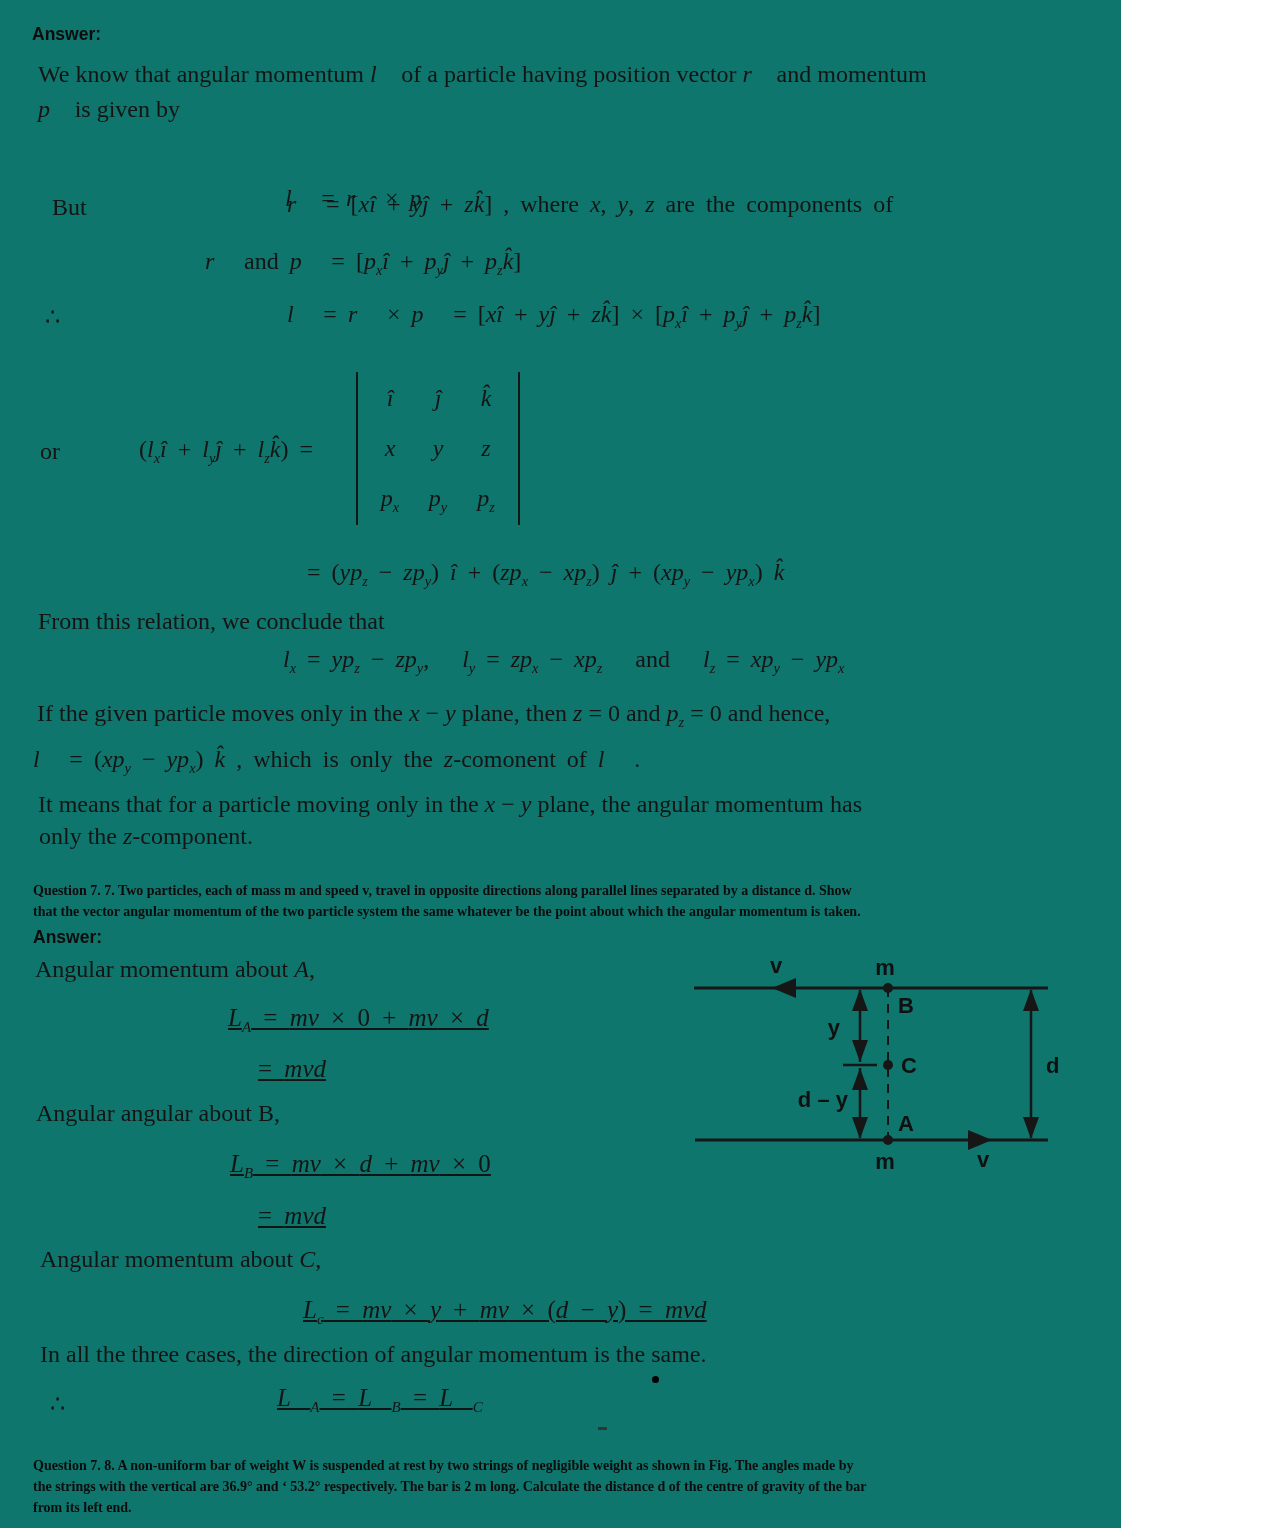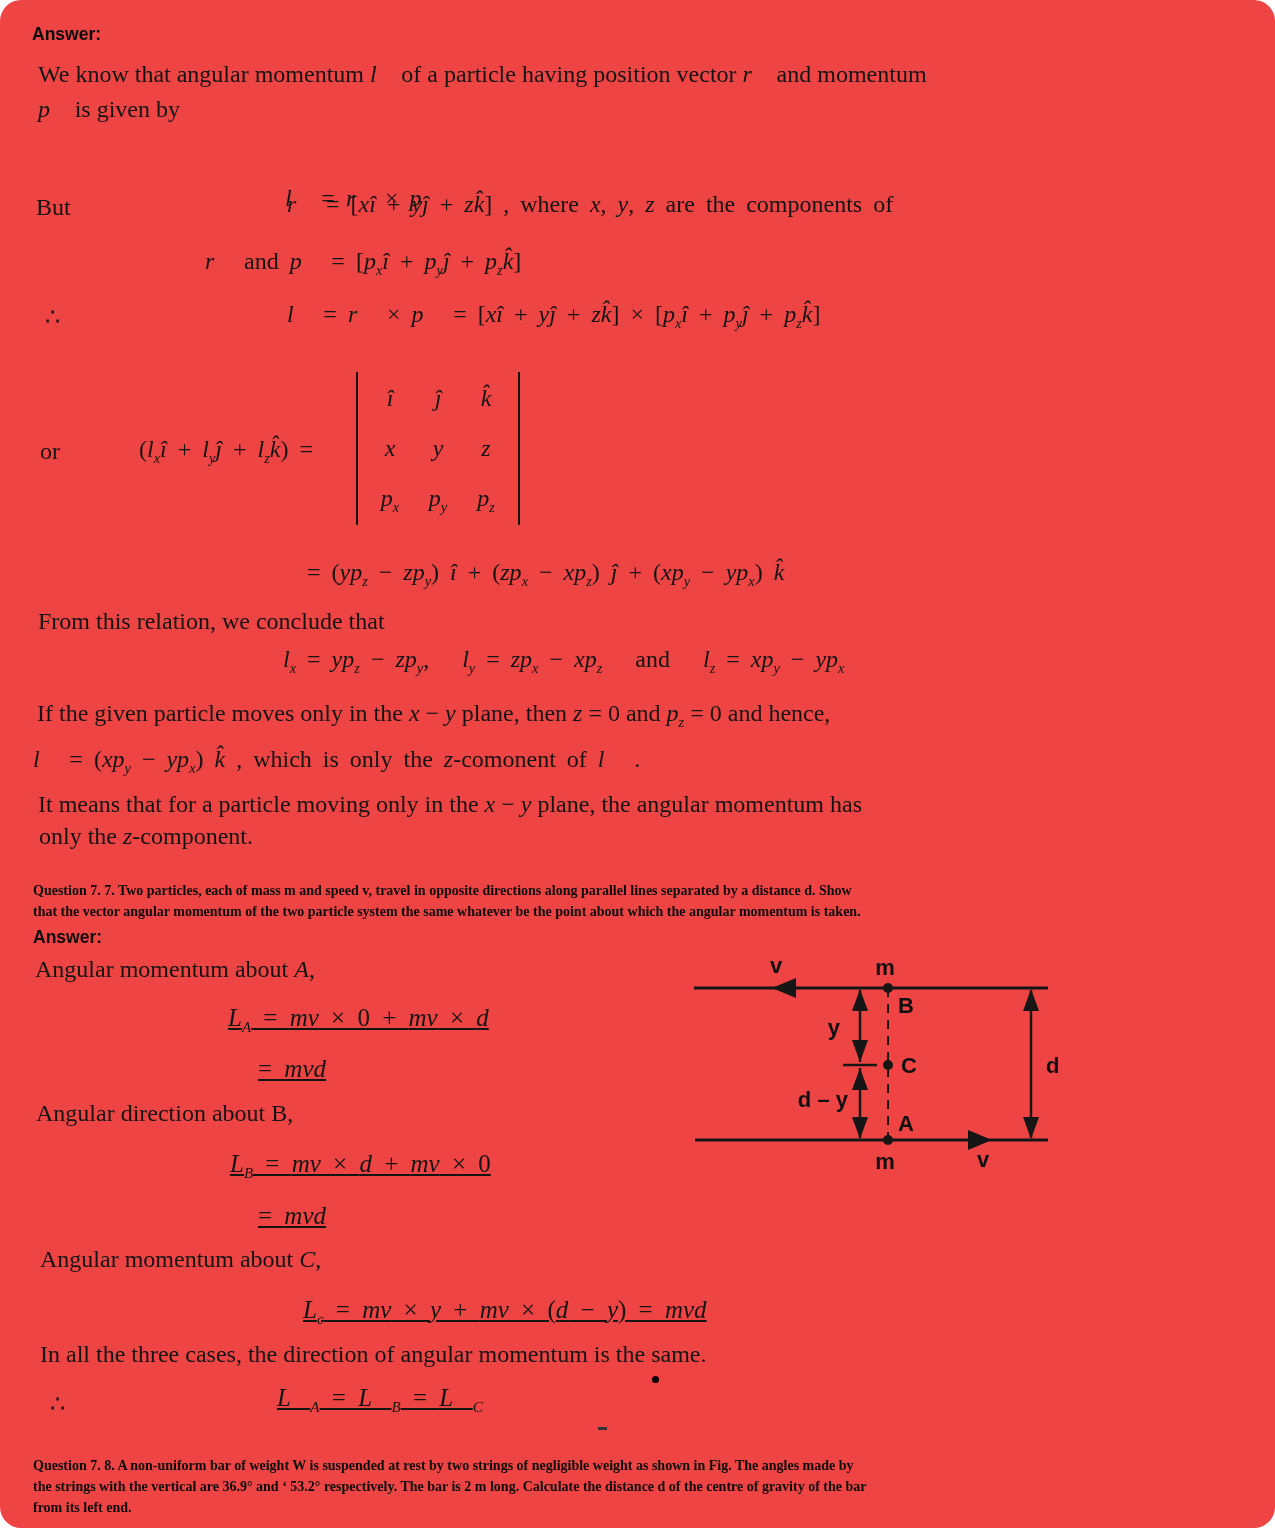--- a/index.html
+++ b/index.html
@@ -1,17 +1,17 @@
 <!DOCTYPE html>
 <html><head>
 <meta charset="utf-8">
 <style>
   html,body{margin:0;padding:0;background:#fff;}
-  .page{position:relative;width:1275px;height:1528px;background:#ef4444;overflow:hidden;
-        font-family:"Liberation Serif","DejaVu Serif",serif;color:#141414;border-radius:21px;}
+  .page{position:relative;width:1121px;height:1528px;background:#0f766e;overflow:hidden;
+        font-family:"Liberation Serif","DejaVu Serif",serif;color:#141414;}
   .abs{position:absolute;white-space:nowrap;}
   .serif24{font-size:24px;}
   .eq{font-size:24px;word-spacing:5px;}
   .eq25{font-size:25px;word-spacing:6px;text-decoration:underline;}
   .sanslab{font-family:"Liberation Sans","DejaVu Sans",sans-serif;font-weight:bold;
            font-size:17.5px;color:#0c0c0c;}
   .qblock{position:absolute;font-family:Liberation Serif, serif;
           font-weight:bold;font-size:14px;line-height:21px;color:#0c0c0c;
           white-space:normal;width:1240px;}
   i{font-style:italic;}
@@ -31,21 +31,21 @@
 
 <div class="page">
 
   <div class="abs sanslab" style="left:32px;top:24px;">Answer:</div>
 
   <div class="abs serif24" style="left:38px;top:61px;">We know that angular momentum <i>l⃗</i> of a particle having position vector <i>r⃗</i> and momentum</div>
   <div class="abs serif24" style="left:38px;top:96px;"><i>p⃗</i> is given by</div>
 
   <div class="abs eq" style="left:285px;top:137px;margin-top:48px;"><i>l⃗</i> = <i>r⃗</i> × <i>p⃗</i></div>
 
-  <div class="abs serif24" style="left:36px;top:194px;text-align:center;">But</div>
+  <div class="abs serif24" style="left:52px;top:194px;text-align:center;">But</div>
   <div class="abs eq" style="left:287px;top:191px;"><i>r⃗</i> = [<i>xî</i> + <i>yĵ</i> + <i>zk̂</i>] , where <i>x</i>, <i>y</i>, <i>z</i> are the components of</div>
 
   <div class="abs eq" style="left:205px;top:248px;"><i>r⃗</i> and <i>p⃗</i> = [<i>p<sub>x</sub>î</i> + <i>p<sub>y</sub>ĵ</i> + <i>p<sub>z</sub>k̂</i>]</div>
 
   <div class="abs serif24" style="left:45px;top:303px;">∴</div>
   <div class="abs eq" style="left:287px;top:301px;"><i>l⃗</i> = <i>r⃗</i> × <i>p⃗</i> = [<i>xî</i> + <i>yĵ</i> + <i>zk̂</i>] × [<i>p<sub>x</sub>î</i> + <i>p<sub>y</sub>ĵ</i> + <i>p<sub>z</sub>k̂</i>]</div>
 
   <div class="abs serif24" style="left:40px;top:438px;">or</div>
   <div class="abs eq" style="left:139px;top:436px;">(<i>l<sub>x</sub>î</i> + <i>l<sub>y</sub>ĵ</i> + <i>l<sub>z</sub>k̂</i>) =</div>
 
@@ -72,21 +72,21 @@
   <div class="abs serif24" style="left:38px;top:791px;">It means that for a particle moving only in the <i>x</i> − <i>y</i> plane, the angular momentum has</div>
   <div class="abs serif24" style="left:39px;top:823px;">only the <i>z</i>-component.</div>
 
   <div class="qblock" style="left:33px;top:880px;">Question 7. 7. Two particles, each of mass m and speed v, travel in opposite directions along parallel lines separated by a distance d. Show<br>that the vector angular momentum of the two particle system the same whatever be the point about which the angular momentum is taken.</div>
   <div class="abs sanslab" style="left:33px;top:927px;">Answer:</div>
 
   <div class="abs serif24" style="left:35px;top:956px;">Angular momentum about <i>A</i>,</div>
   <div class="abs eq25" style="left:228px;top:1004px;"><i>L<sub>A</sub></i> = <i>mv</i> × 0 + <i>mv</i> × <i>d</i></div>
   <div class="abs eq25" style="left:258px;top:1055px;">= <i>mvd</i></div>
 
-  <div class="abs serif24" style="left:36px;top:1100px;">Angular direction about B,</div>
+  <div class="abs serif24" style="left:36px;top:1100px;">Angular angular about B,</div>
   <div class="abs eq25" style="left:230px;top:1150px;"><i>L<sub>B</sub></i> = <i>mv</i> × <i>d</i> + <i>mv</i> × 0</div>
   <div class="abs eq25" style="left:258px;top:1202px;">= <i>mvd</i></div>
 
   <div class="abs serif24" style="left:40px;top:1246px;">Angular momentum about <i>C</i>,</div>
   <div class="abs eq25" style="left:283px;top:1296px;margin-left:20px;"><i>L<sub>c</sub></i> = <i>mv</i> × <i>y</i> + <i>mv</i> × (<i>d</i> − <i>y</i>) = <i>mvd</i></div>
 
   <div class="abs serif24" style="left:40px;top:1341px;">In all the three cases, the direction of angular momentum is the same.</div>
 
   <div class="abs serif24" style="left:50px;top:1390px;">∴</div>
   <div class="abs eq25" style="left:277px;top:1384px;"><i>L⃗<sub>A</sub></i> = <i>L⃗<sub>B</sub></i> = <i>L⃗<sub>C</sub></i></div>

